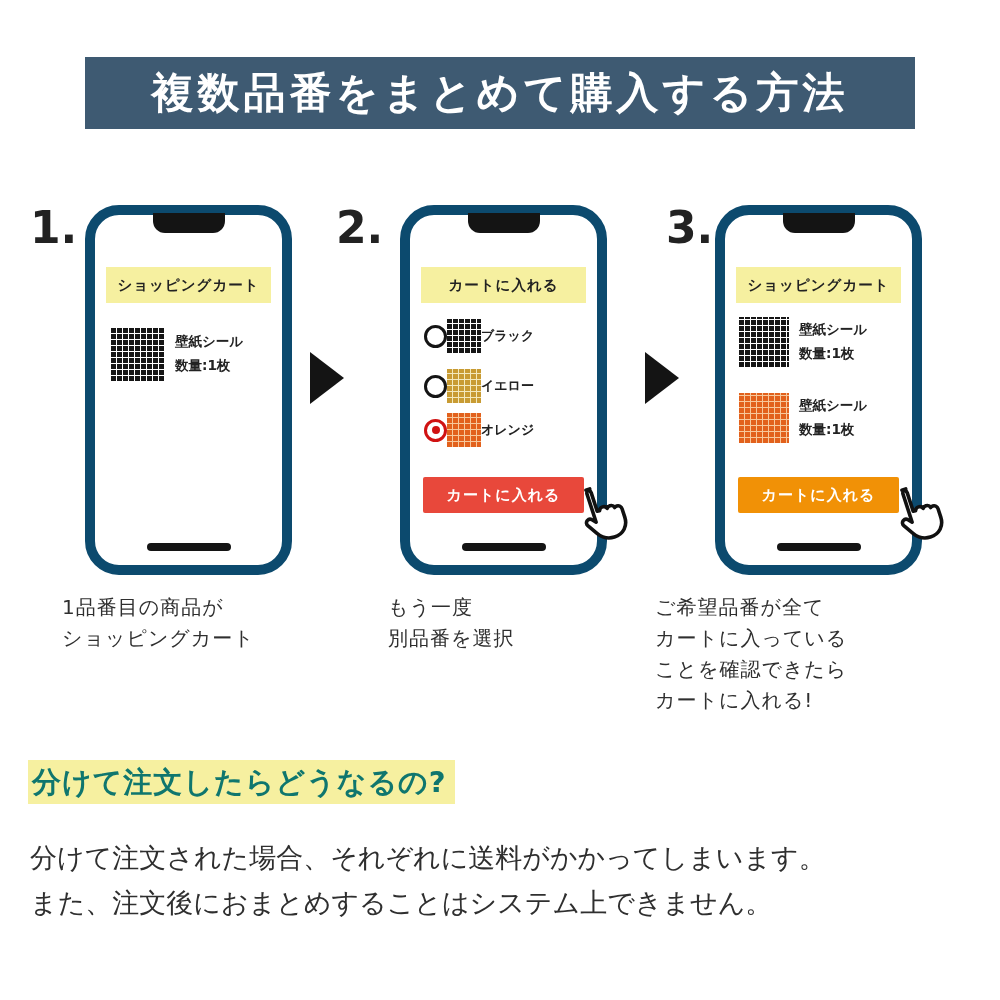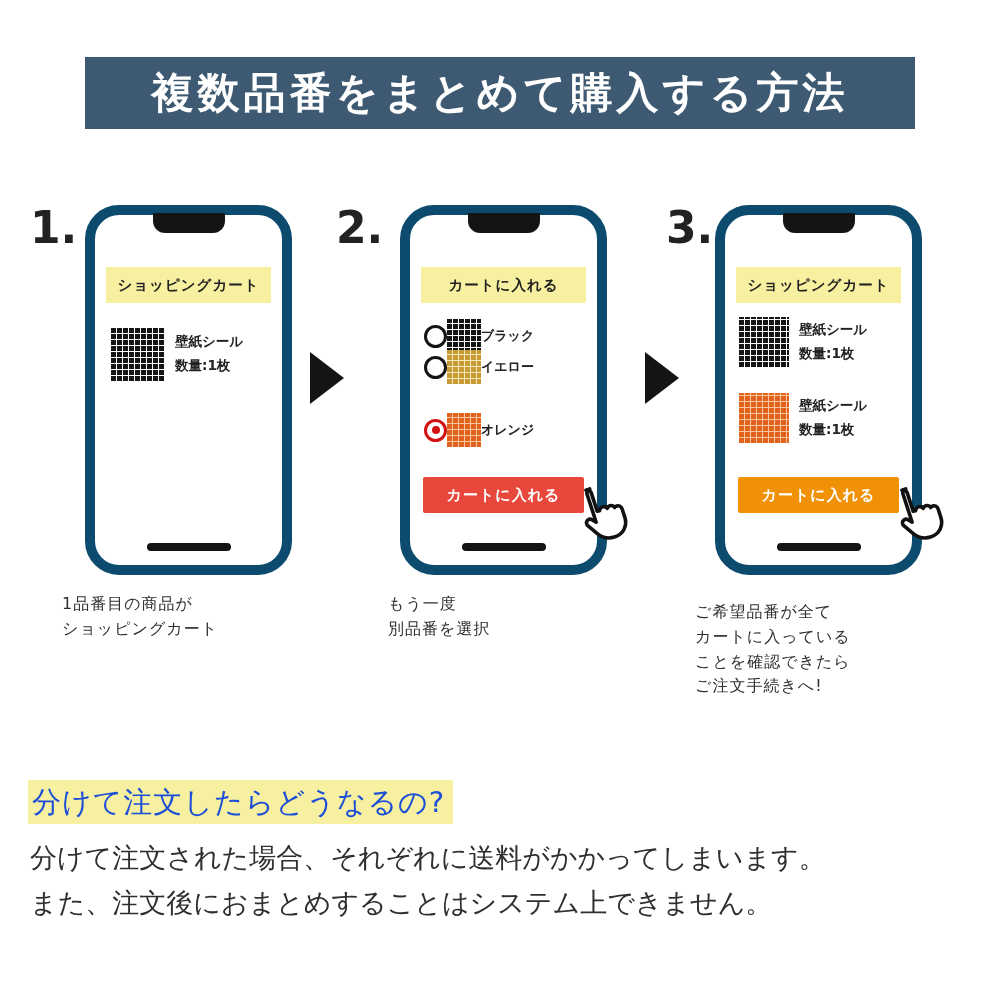--- a/index.html
+++ b/index.html
@@ -68,22 +68,22 @@
     color:#ffffff;font-size:15px;font-weight:bold;letter-spacing:1px;white-space:nowrap;
   }
   .btn-red{background:#e8483b;}
   .btn-orange{background:#f19106;}
   .arrow{
     position:absolute;top:352px;width:0;height:0;
     border-top:26px solid transparent;border-bottom:26px solid transparent;
     border-left:34px solid #141414;
   }
   .hand{position:absolute;width:64px;height:64px;z-index:6;transform:rotate(-18deg);}
-  .caption{position:absolute;top:592px;font-size:16px;line-height:1.55;color:#2f2f2f;letter-spacing:1px;white-space:nowrap;}
-  .bottom-heading{position:absolute;left:28px;top:783px;font-size:29px;font-weight:normal;color:#1d4ed8;letter-spacing:1px;}
+  .caption{position:absolute;top:592px;font-size:20px;line-height:1.55;color:#2f2f2f;letter-spacing:1px;white-space:nowrap;}
+  .bottom-heading{position:absolute;left:28px;top:763px;font-size:29px;font-weight:bold;color:#0f766e;letter-spacing:1px;}
   .bottom-heading .hl{background:#f6f0a0;padding:5px 8px 5px 4px;}
   .bottom-text{position:absolute;left:30px;top:835px;font-size:27px;line-height:1.67;color:#2f2f2f;white-space:nowrap;}
 </style>
 </head>
 <body>
 
 <div class="canvas">
 
   <div class="header">複数品番をまとめて購入する方法</div>
 
@@ -108,21 +108,21 @@
 
   <div class="phone" style="left:400px;">
     <div class="notch"></div>
     <div class="banner">カートに入れる</div>
 
     <div class="option-row" style="top:104px;">
       <div class="radio"></div>
       <div class="swatch swatch-34 swatch-black"></div>
       <div class="option-label">ブラック</div>
     </div>
-    <div class="option-row" style="top:135px;">
+    <div class="option-row" style="top:154px;">
       <div class="radio"></div>
       <div class="swatch swatch-34 swatch-yellow"></div>
       <div class="option-label">イエロー</div>
     </div>
     <div class="option-row" style="top:198px;">
       <div class="radio selected">
           <span class="radio-dot"></span>
         </div>
       <div class="swatch swatch-34 swatch-orange"></div>
       <div class="option-label">オレンジ</div>
@@ -169,25 +169,25 @@
   </div>
 
   <div class="caption" style="left:62px;">
     <div>1品番目の商品が</div>
     <div>ショッピングカート</div>
   </div>
   <div class="caption" style="left:388px;">
     <div>もう一度</div>
     <div>別品番を選択</div>
   </div>
-  <div class="caption" style="left:695px;margin-top:8px;">
+  <div class="caption" style="left:655px;">
     <div>ご希望品番が全て</div>
     <div>カートに入っている</div>
     <div>ことを確認できたら</div>
-    <div>ご注文手続きへ!</div>
+    <div>カートに入れる!</div>
   </div>
 
   <div class="bottom-heading">
     <span class="hl">分けて注文したらどうなるの?</span>
   </div>
   <div class="bottom-text">
     <div>分けて注文された場合、それぞれに送料がかかってしまいます。</div>
     <div>また、注文後におまとめすることはシステム上できません。</div>
   </div>
 

